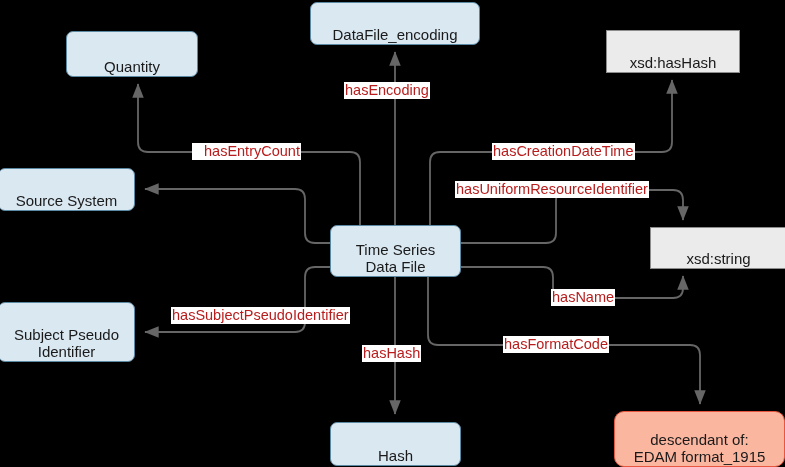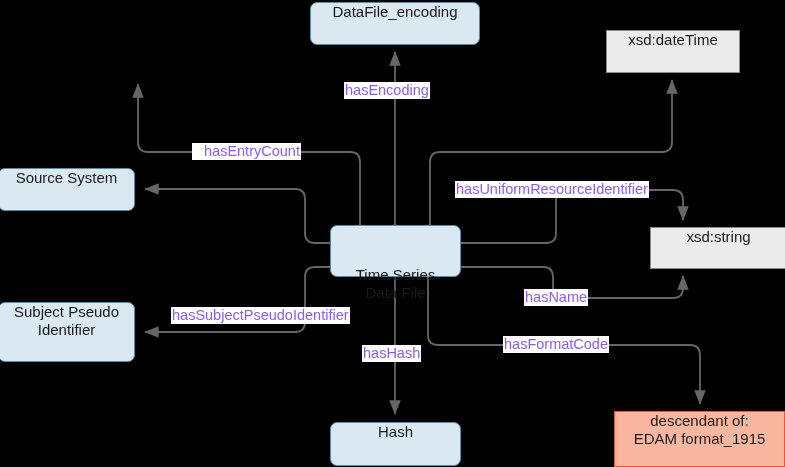--- a/index.html
+++ b/index.html
@@ -18,47 +18,47 @@
   svg#edges {
     position: absolute;
     left: 0; top: 0;
     width: 785px;
     height: 467px;
   }
   .node {
     position: absolute;
     box-sizing: border-box;
     display: flex;
-    align-items: flex-start;
+    align-items: flex-end;
     justify-content: center;
     text-align: center;
     line-height: 1.18;
     color: #1a1a1a;
     font-size: 15px;
     z-index: 3;
   }
   .node.class-node {
     background: #dae8f2;
     border: 1.6px solid #5a89a3;
     border-radius: 7px;
   }
   .node.datatype-node {
     background: #ebebeb;
     border: 1.6px solid #8c8c8c;
     border-radius: 0px;
   }
   .node.external-node {
     background: #fbb6a0;
     border: 1.6px solid #e8563f;
-    border-radius: 0;
+    border-radius: 10px;
   }
   .edge-label {
     position: absolute;
     background: #ffffff;
-    color: #8b5cf6;
+    color: #b91c1c;
     font-size: 14.5px;
     line-height: 17px;
     white-space: nowrap;
     padding: 0 1px;
     z-index: 5;
   }
 </style>
 </head>
 <body>
 
@@ -86,27 +86,30 @@
       <path d="M 461,267 L 543,267 Q 553,267 553,277 L 553,288 Q 553,298 563,298 L 673,298 Q 683,298 683,288 L 683,276" marker-end="url(#arrow)"></path>
 
       <path d="M 330,267 L 315,267 Q 305,267 305,277 L 305,322 Q 305,332 295,332 L 145,332" marker-end="url(#arrow)"></path>
 
       <path d="M 395,277 L 395,414" marker-end="url(#arrow)"></path>
 
       <path d="M 428,277 L 428,335 Q 428,345 438,345 L 690,345 Q 700,345 700,355 L 700,404" marker-end="url(#arrow)"></path>
     </g>
   </svg>
 
+  <div class="node class-node" style="left:66px; top:31px; width:132px; height:46px;">
+    <span>Quantity</span>
+  </div>
 
   <div class="node class-node" style="left:310px; top:2px; width:170px; height:43px;">
     <span>DataFile_encoding</span>
   </div>
 
   <div class="node datatype-node" style="left:606px; top:30px; width:134px; height:43px;">
-    <span>xsd:dateTime</span>
+    <span>xsd:hasHash</span>
   </div>
 
   <div class="node class-node" style="left:-2px; top:168px; width:137px; height:43px;">
     <span>Source System</span>
   </div>
 
   <div class="node class-node" style="left:330px; top:225px; width:131px; height:52px;">
     <span style="white-space:pre-line;margin-top:40px;">Time Series
 Data File</span>
   </div>
@@ -126,25 +129,26 @@
 
   <div class="node external-node" style="left:614px; top:411px; width:171px; height:56px;">
     <span style="white-space:pre-line;">descendant of:
 EDAM format_1915</span>
   </div>
 
   <div class="edge-label" style="left:344px; top:82px;">hasEncoding</div>
 
   <div class="edge-label" style="left:192px; top:143px;padding-left:12px;">hasEntryCount</div>
 
+  <div class="edge-label" style="left:492px; top:143px;">hasCreationDateTime</div>
 
 
   <div class="edge-label" style="left:455px; top:181px;">hasUniformResourceIdentifier</div>
 
-  <div class="edge-label" style="left:524px; top:289px;">hasName</div>
+  <div class="edge-label" style="left:551px; top:289px;">hasName</div>
 
   <div class="edge-label" style="left:171px; top:307px;">hasSubjectPseudoIdentifier</div>
 
   <div class="edge-label" style="left:362px; top:345px;">hasHash</div>
 
   <div class="edge-label" style="left:503px; top:336px;">hasFormatCode</div>
 
 </div>
 
 </body></html>

